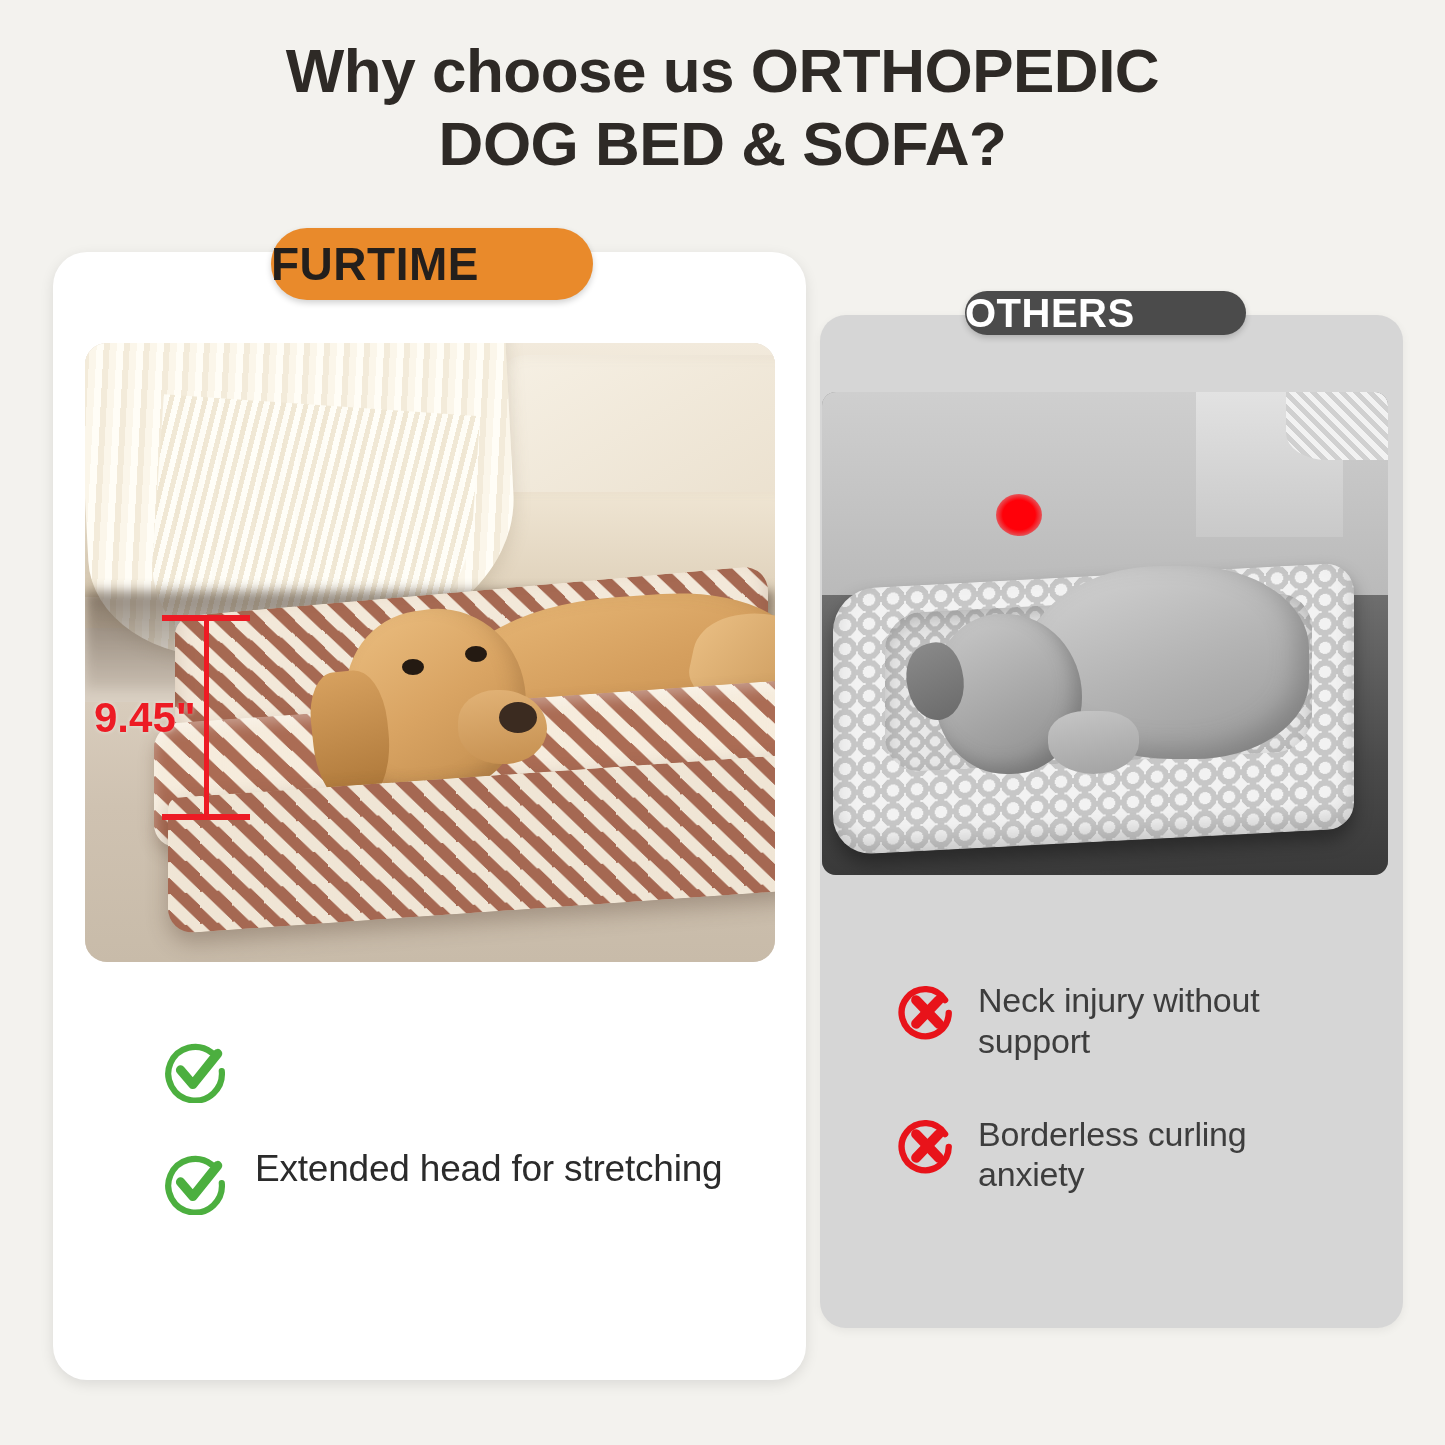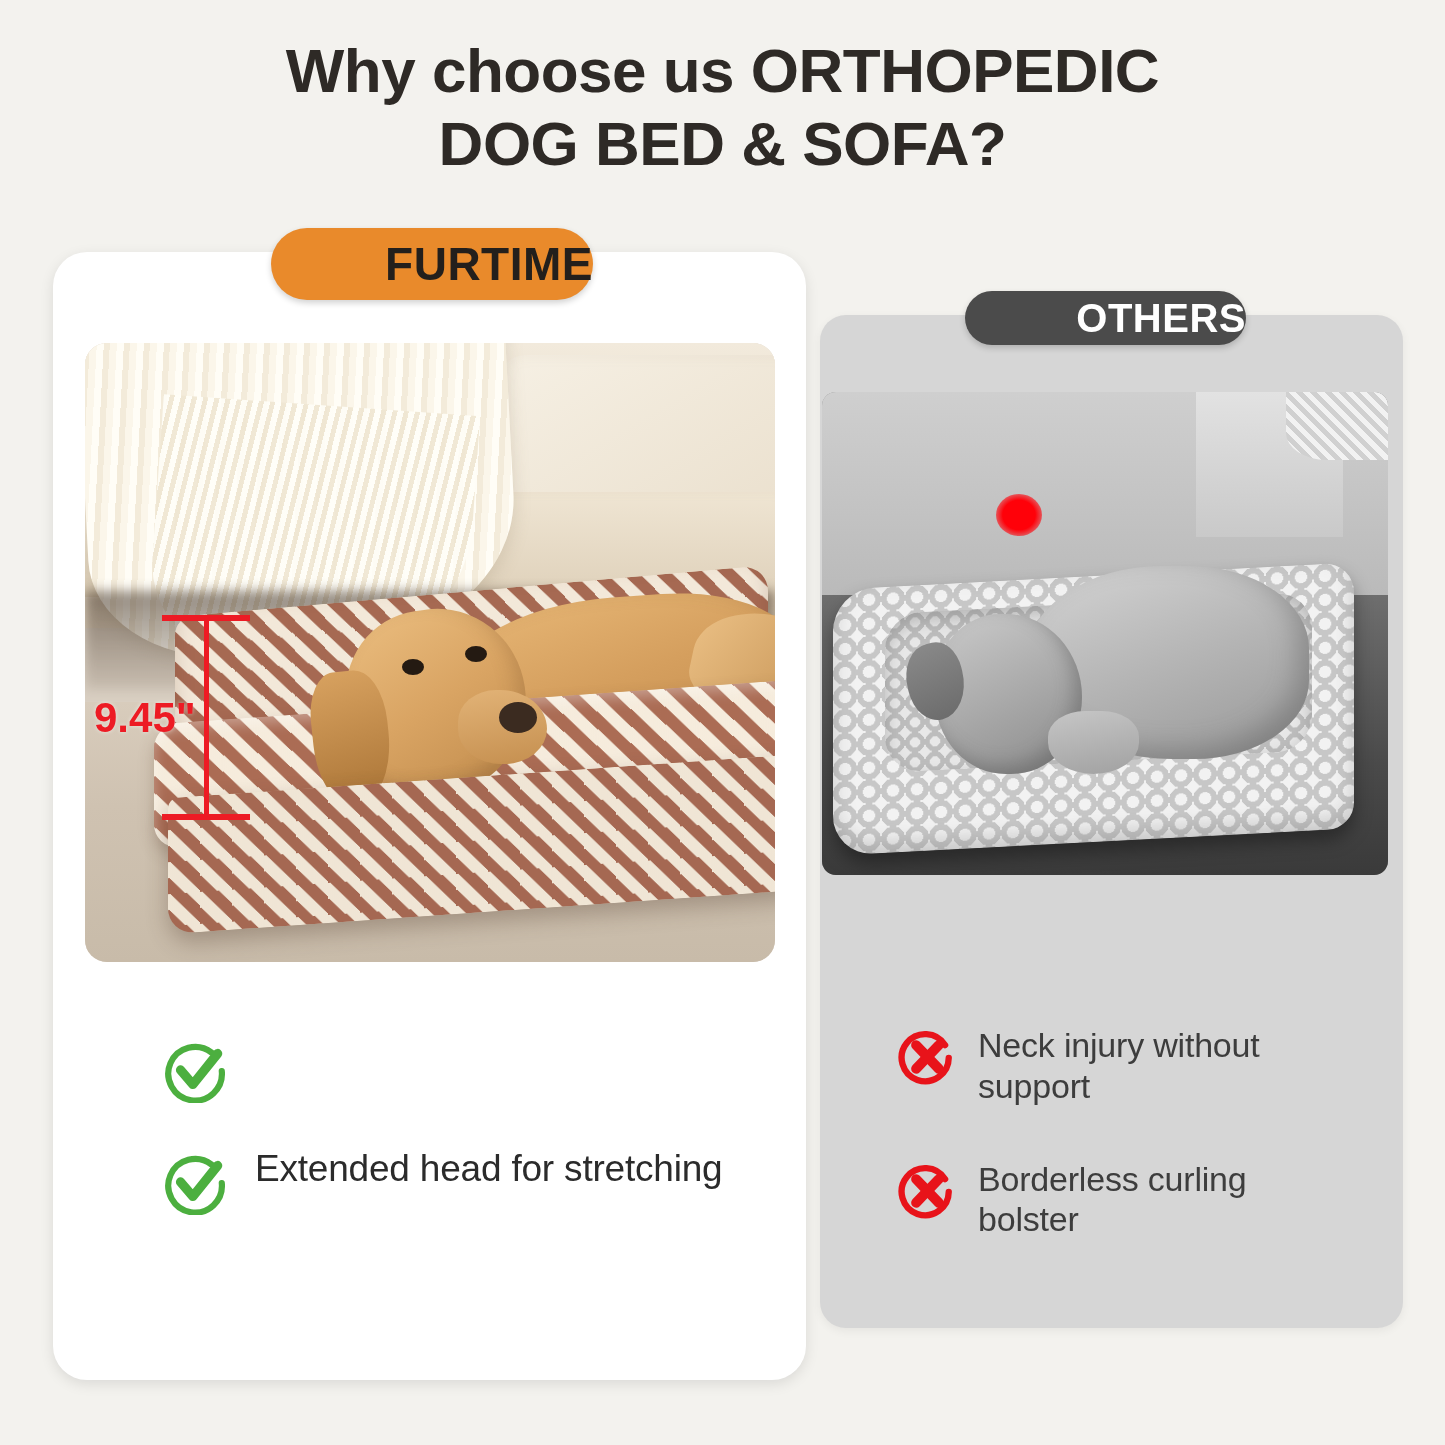--- a/index.html
+++ b/index.html
@@ -53,41 +53,41 @@
     border-radius: 26px;
     box-shadow: 0 3px 10px rgba(0,0,0,0.06);
     z-index: 1;
   }
 
   
   .badge {
     position: absolute;
     display: flex;
     align-items: center;
-    justify-content: flex-end;
+    justify-content: flex-start;
     border-radius: 999px;
     font-weight: bold;
     letter-spacing: 0.5px;
     z-index: 6;
   }
   .badge-furtime {
     left: 271px;
     top: 228px;
     width: 322px;
     height: 72px;
     background: #E98A2B;
     color: #231F1C;
     font-size: 46px;
     box-shadow: 0 3px 6px rgba(0,0,0,0.18);
   }
   .badge-others {
     left: 965px;
     top: 291px;
     width: 281px;
-    height: 54px;
+    height: 44px;
     background: #4B4B4B;
     color: #FFFFFF;
     font-size: 40px;
     box-shadow: 0 3px 6px rgba(0,0,0,0.18);
   }
 
   
   .photo-left {
     position: absolute;
     left: 85px;
@@ -381,21 +381,21 @@
     line-height: 1.17;
     color: #2B2B2B;
     font-weight: normal;
     letter-spacing: -0.2px;
   }
   .list-right .bullet-text {
     font-size: 34px;
     color: #3D3D3D;
     line-height: 1.2;
   }
-  .list-right .bullet-row { margin-bottom: 52px; margin-top: 45px; }
+  .list-right .bullet-row { margin-bottom: 52px; }
 </style>
 </head>
 <body>
 
 <div class="title">Why choose us ORTHOPEDIC
 DOG BED &amp; SOFA?</div>
 
 <div class="panel-right"></div>
 
 <div class="photo-right">
@@ -431,21 +431,21 @@
   </div>
 
   <div class="bullet-row">
     <span class="bullet-icon">
       <svg viewBox="0 0 64 64">
         <path d="M52 20 A26 26 0 1 0 56 34" fill="none" stroke="#E8131A" stroke-width="7" stroke-linecap="round"></path>
         <path d="M20 20 L45 46" fill="none" stroke="#E8131A" stroke-width="11" stroke-linecap="round"></path>
         <path d="M45 20 L20 46" fill="none" stroke="#E8131A" stroke-width="11" stroke-linecap="round"></path>
       </svg>
     </span>
-    <span class="bullet-text">Borderless curling bolster</span>
+    <span class="bullet-text">Borderless curling anxiety</span>
   </div>
 
 </div>
 
 <div class="panel-left"></div>
 
 <div class="photo-left">
   <div class="pl-wall"></div>
   <div class="pl-sofa-back"></div>
   <div class="pl-sofa-cushion"></div>

